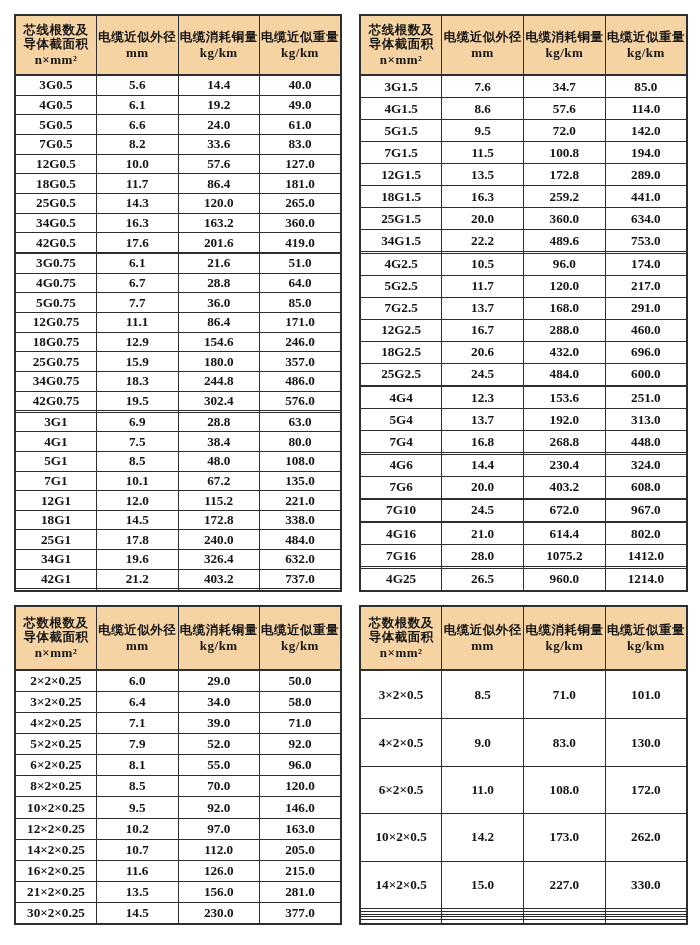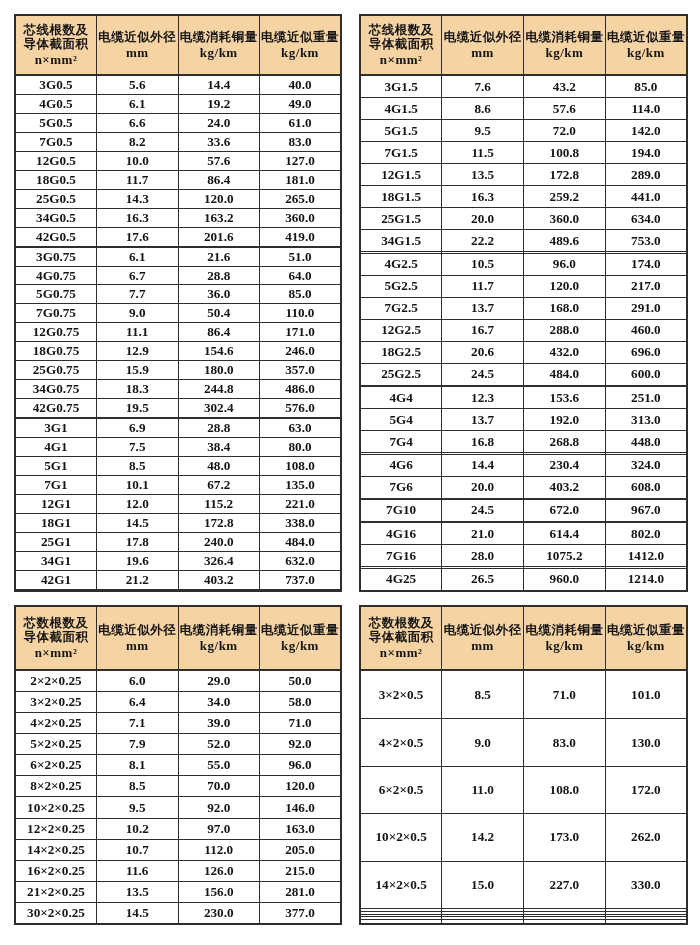--- a/index.html
+++ b/index.html
@@ -147,26 +147,20 @@
           <td>28.8</td>
           <td>64.0</td>
         </tr>
         <tr>
           <td>5G0.75</td>
           <td>7.7</td>
           <td>36.0</td>
           <td>85.0</td>
         </tr>
         <tr>
-          <td>7G0.75</td>
-          <td>9.0</td>
-          <td>50.4</td>
-          <td>110.0</td>
-        </tr>
-        <tr>
           <td>12G0.75</td>
           <td>11.1</td>
           <td>86.4</td>
           <td>171.0</td>
         </tr>
         <tr>
           <td>18G0.75</td>
           <td>12.9</td>
           <td>154.6</td>
           <td>246.0</td>
@@ -279,21 +273,21 @@
         <th>
           <div class="hline">电缆近似重量</div>
           <div class="hunit">kg/km</div>
         </th>
       </tr>
     </thead>
     <tbody>
         <tr>
           <td>3G1.5</td>
           <td>7.6</td>
-          <td>43.2</td>
+          <td>34.7</td>
           <td>85.0</td>
         </tr>
         <tr>
           <td>4G1.5</td>
           <td>8.6</td>
           <td>57.6</td>
           <td>114.0</td>
         </tr>
         <tr>
           <td>5G1.5</td>

